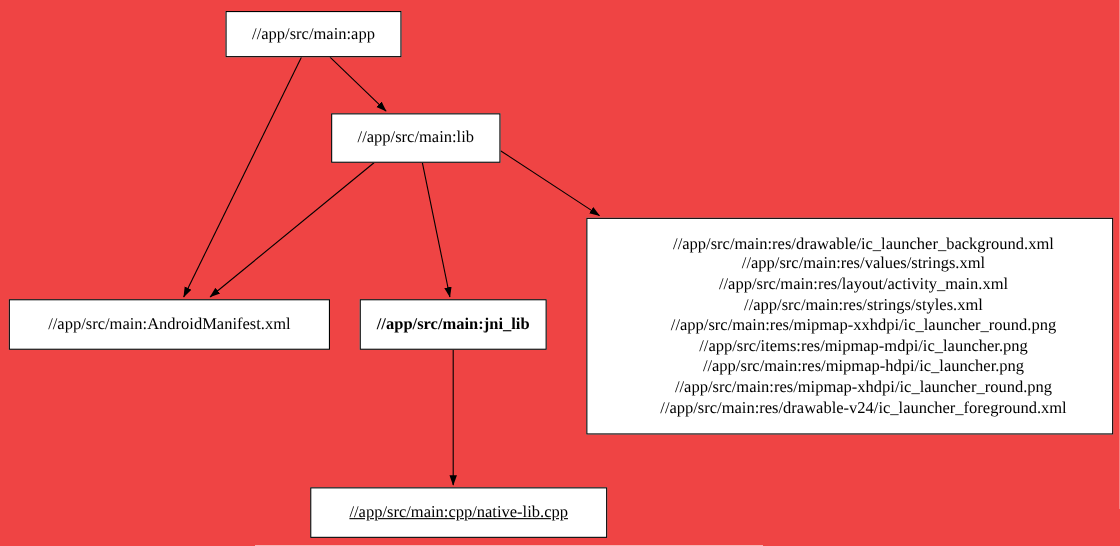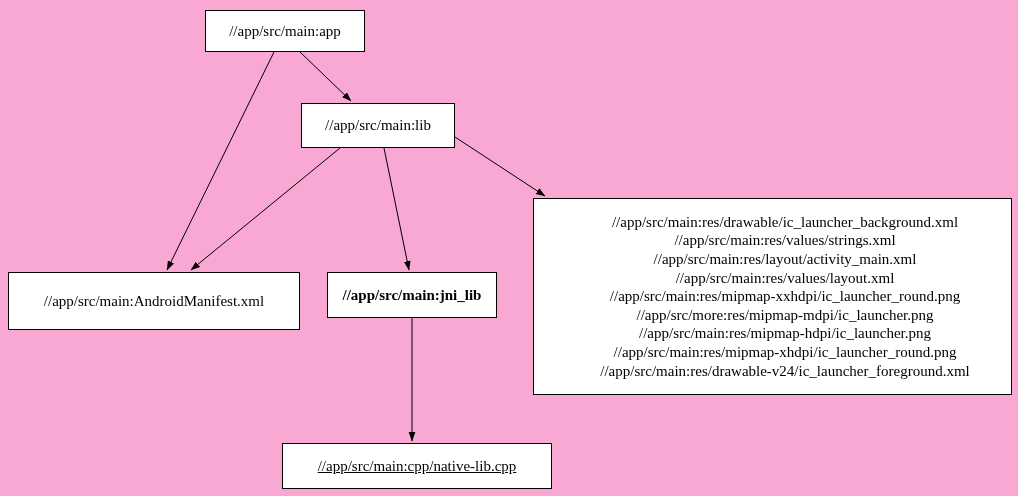--- a/index.html
+++ b/index.html
@@ -4,21 +4,21 @@
 <style>
   html, body {
     margin: 0;
     padding: 0;
     background: #ffffff;
   }
   .canvas {
     position: relative;
     width: 1018px;
     height: 496px;
-    background: #f9a8d4;
+    background: #ef4444;
     font-family: "Liberation Serif", "DejaVu Serif", serif;
     color: #000000;
     overflow: hidden;
   }
   .edges {
     position: absolute;
     left: 0;
     top: 0;
     width: 1018px;
     height: 496px;
@@ -65,35 +65,35 @@
   </svg>
 
   <div class="node" style="left:205px; top:10px; width:160px; height:42px;">
     <span>//app/src/main:app</span>
   </div>
 
   <div class="node" style="left:301px; top:103px; width:154px; height:45px;justify-content:center;">
     <span>//app/src/main:lib</span>
   </div>
 
-  <div class="node" style="left:8px; top:272px; width:292px; height:58px;">
+  <div class="node" style="left:8px; top:272px; width:292px; height:46px;">
     <span>//app/src/main:AndroidManifest.xml</span>
   </div>
 
   <div class="node" style="left:327px; top:272px; width:170px; height:46px;font-weight:bold;">
     <span>//app/src/main:jni_lib</span>
   </div>
 
   <div class="node multiline" style="left:533px; top:198px; width:479px; height:197px;padding-left:25px;">
     <div>//app/src/main:res/drawable/ic_launcher_background.xml</div>
     <div>//app/src/main:res/values/strings.xml</div>
     <div>//app/src/main:res/layout/activity_main.xml</div>
-    <div>//app/src/main:res/values/layout.xml</div>
+    <div>//app/src/main:res/strings/styles.xml</div>
     <div>//app/src/main:res/mipmap-xxhdpi/ic_launcher_round.png</div>
-    <div>//app/src/more:res/mipmap-mdpi/ic_launcher.png</div>
+    <div>//app/src/items:res/mipmap-mdpi/ic_launcher.png</div>
     <div>//app/src/main:res/mipmap-hdpi/ic_launcher.png</div>
     <div>//app/src/main:res/mipmap-xhdpi/ic_launcher_round.png</div>
     <div>//app/src/main:res/drawable-v24/ic_launcher_foreground.xml</div>
   </div>
 
   <div class="node" style="left:282px; top:443px; width:270px; height:46px;text-decoration:underline;">
     <span>//app/src/main:cpp/native-lib.cpp</span>
   </div>
 
 </div>

